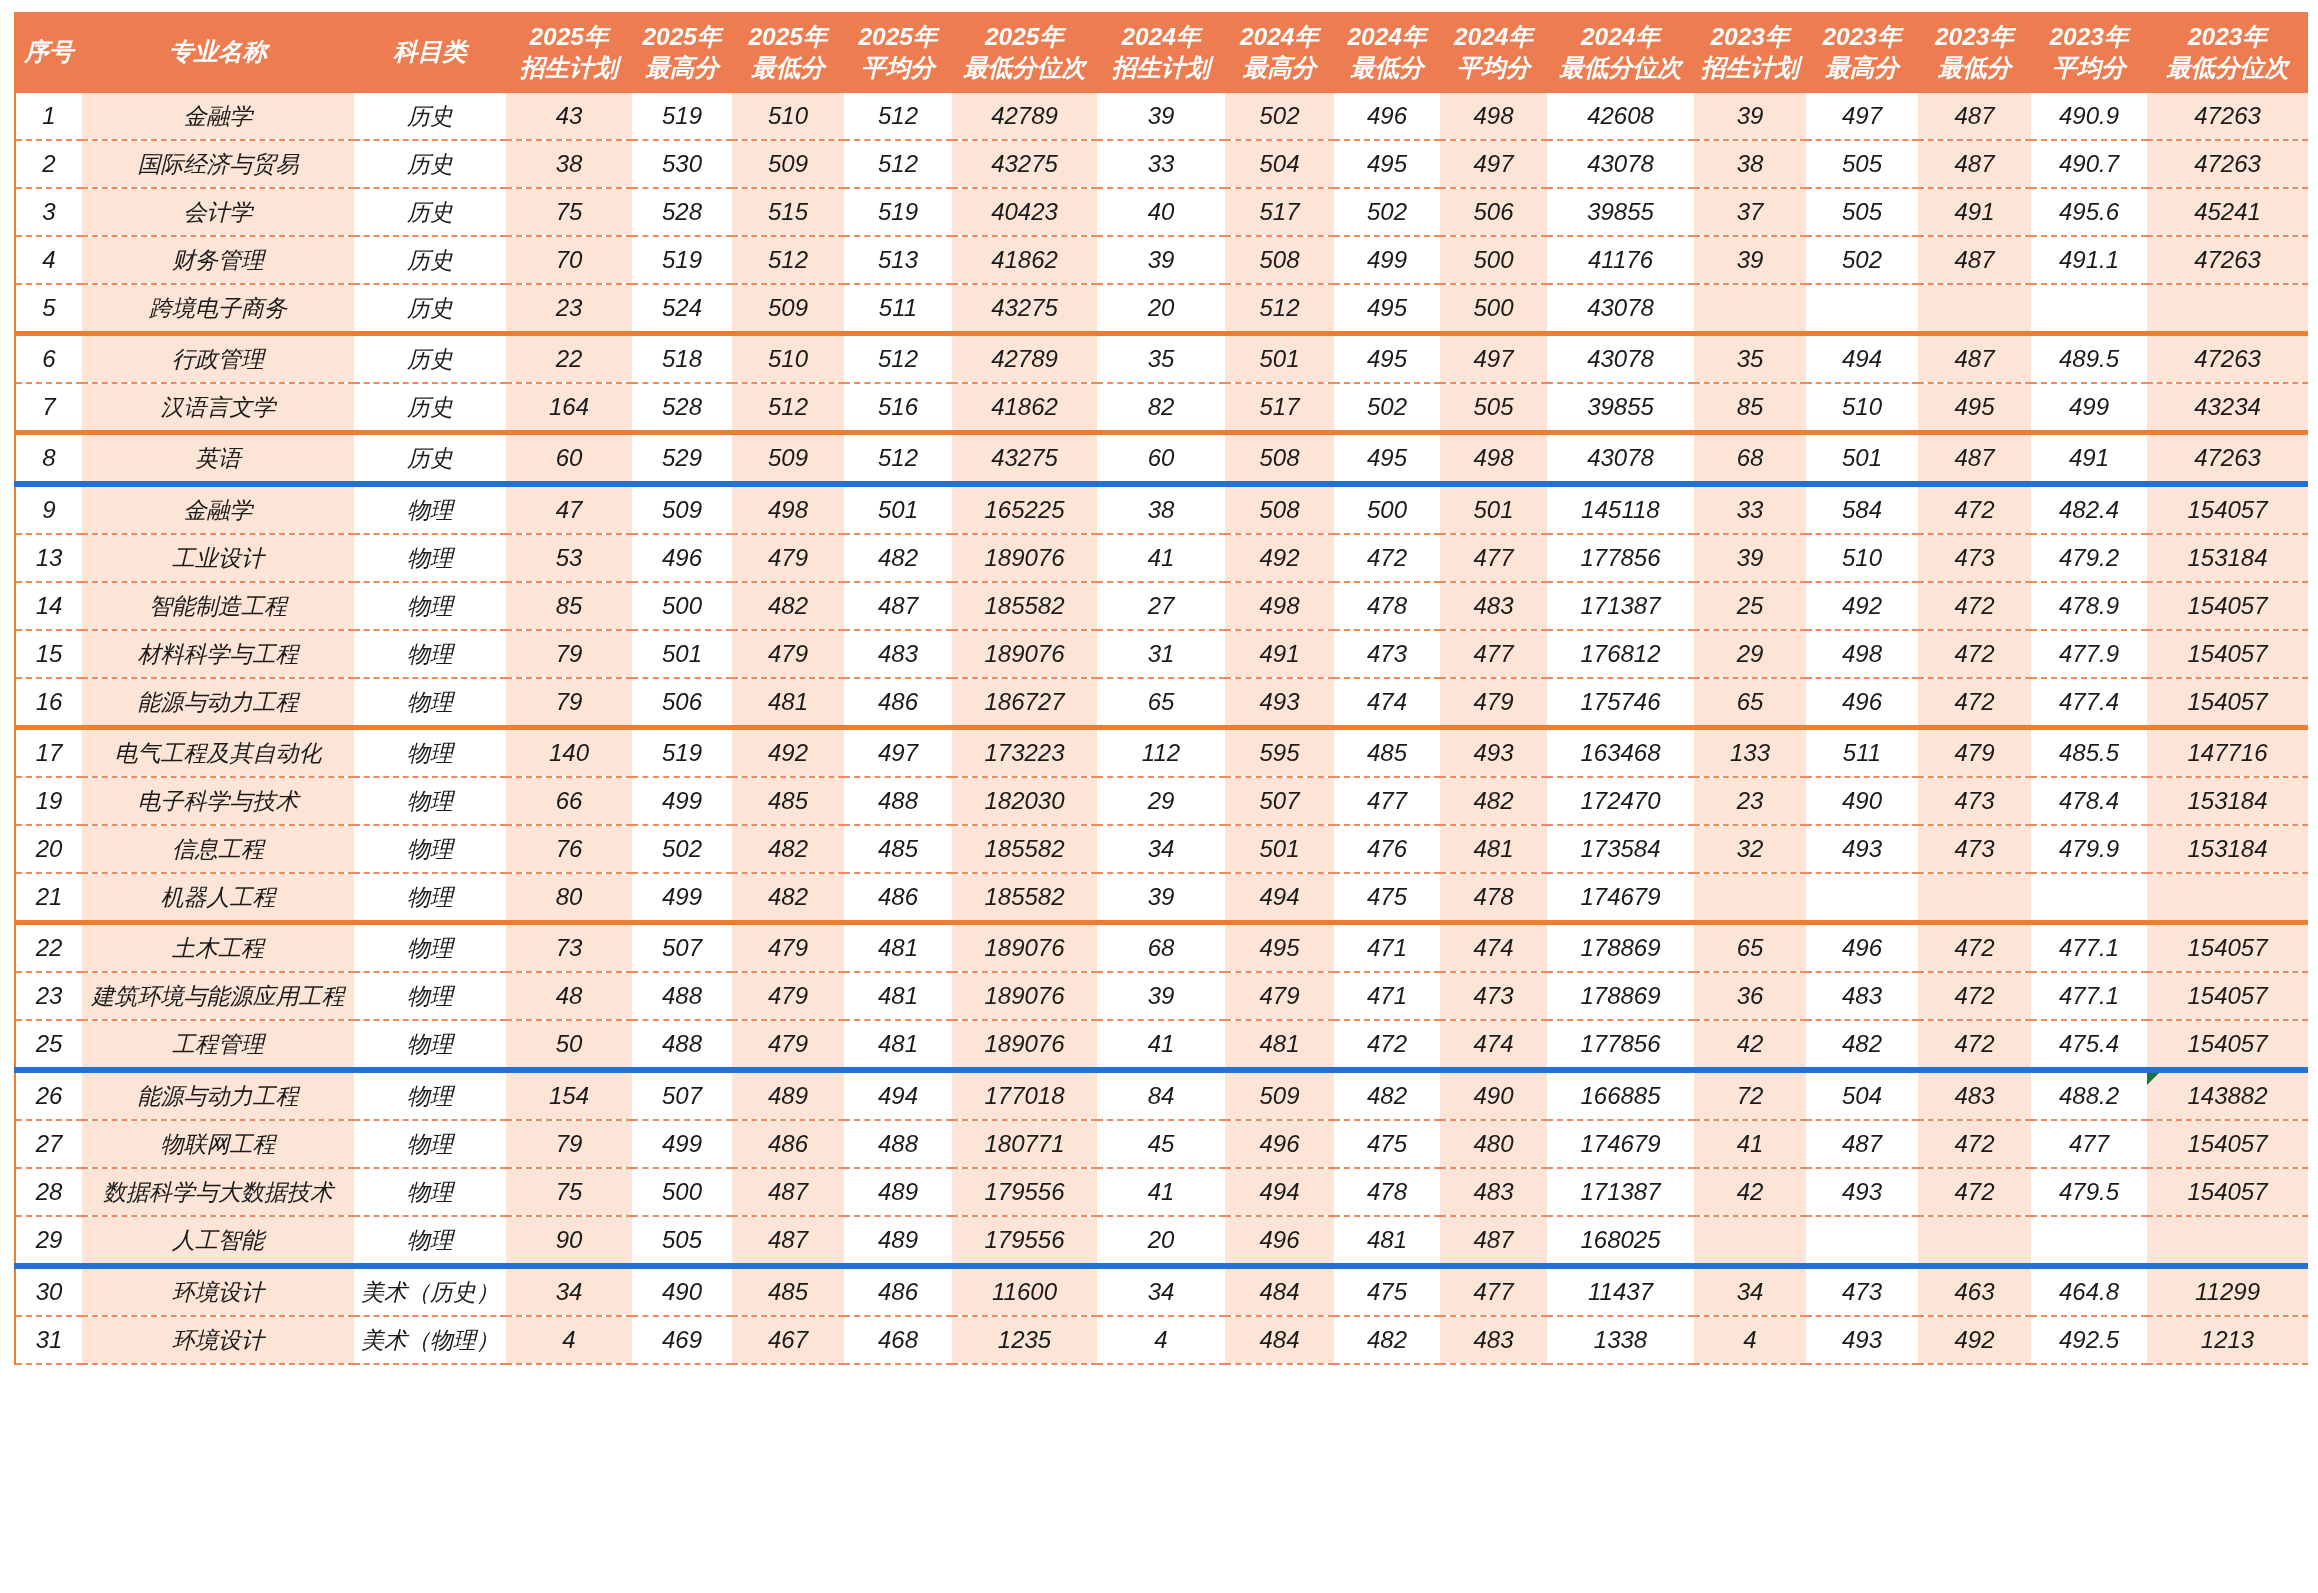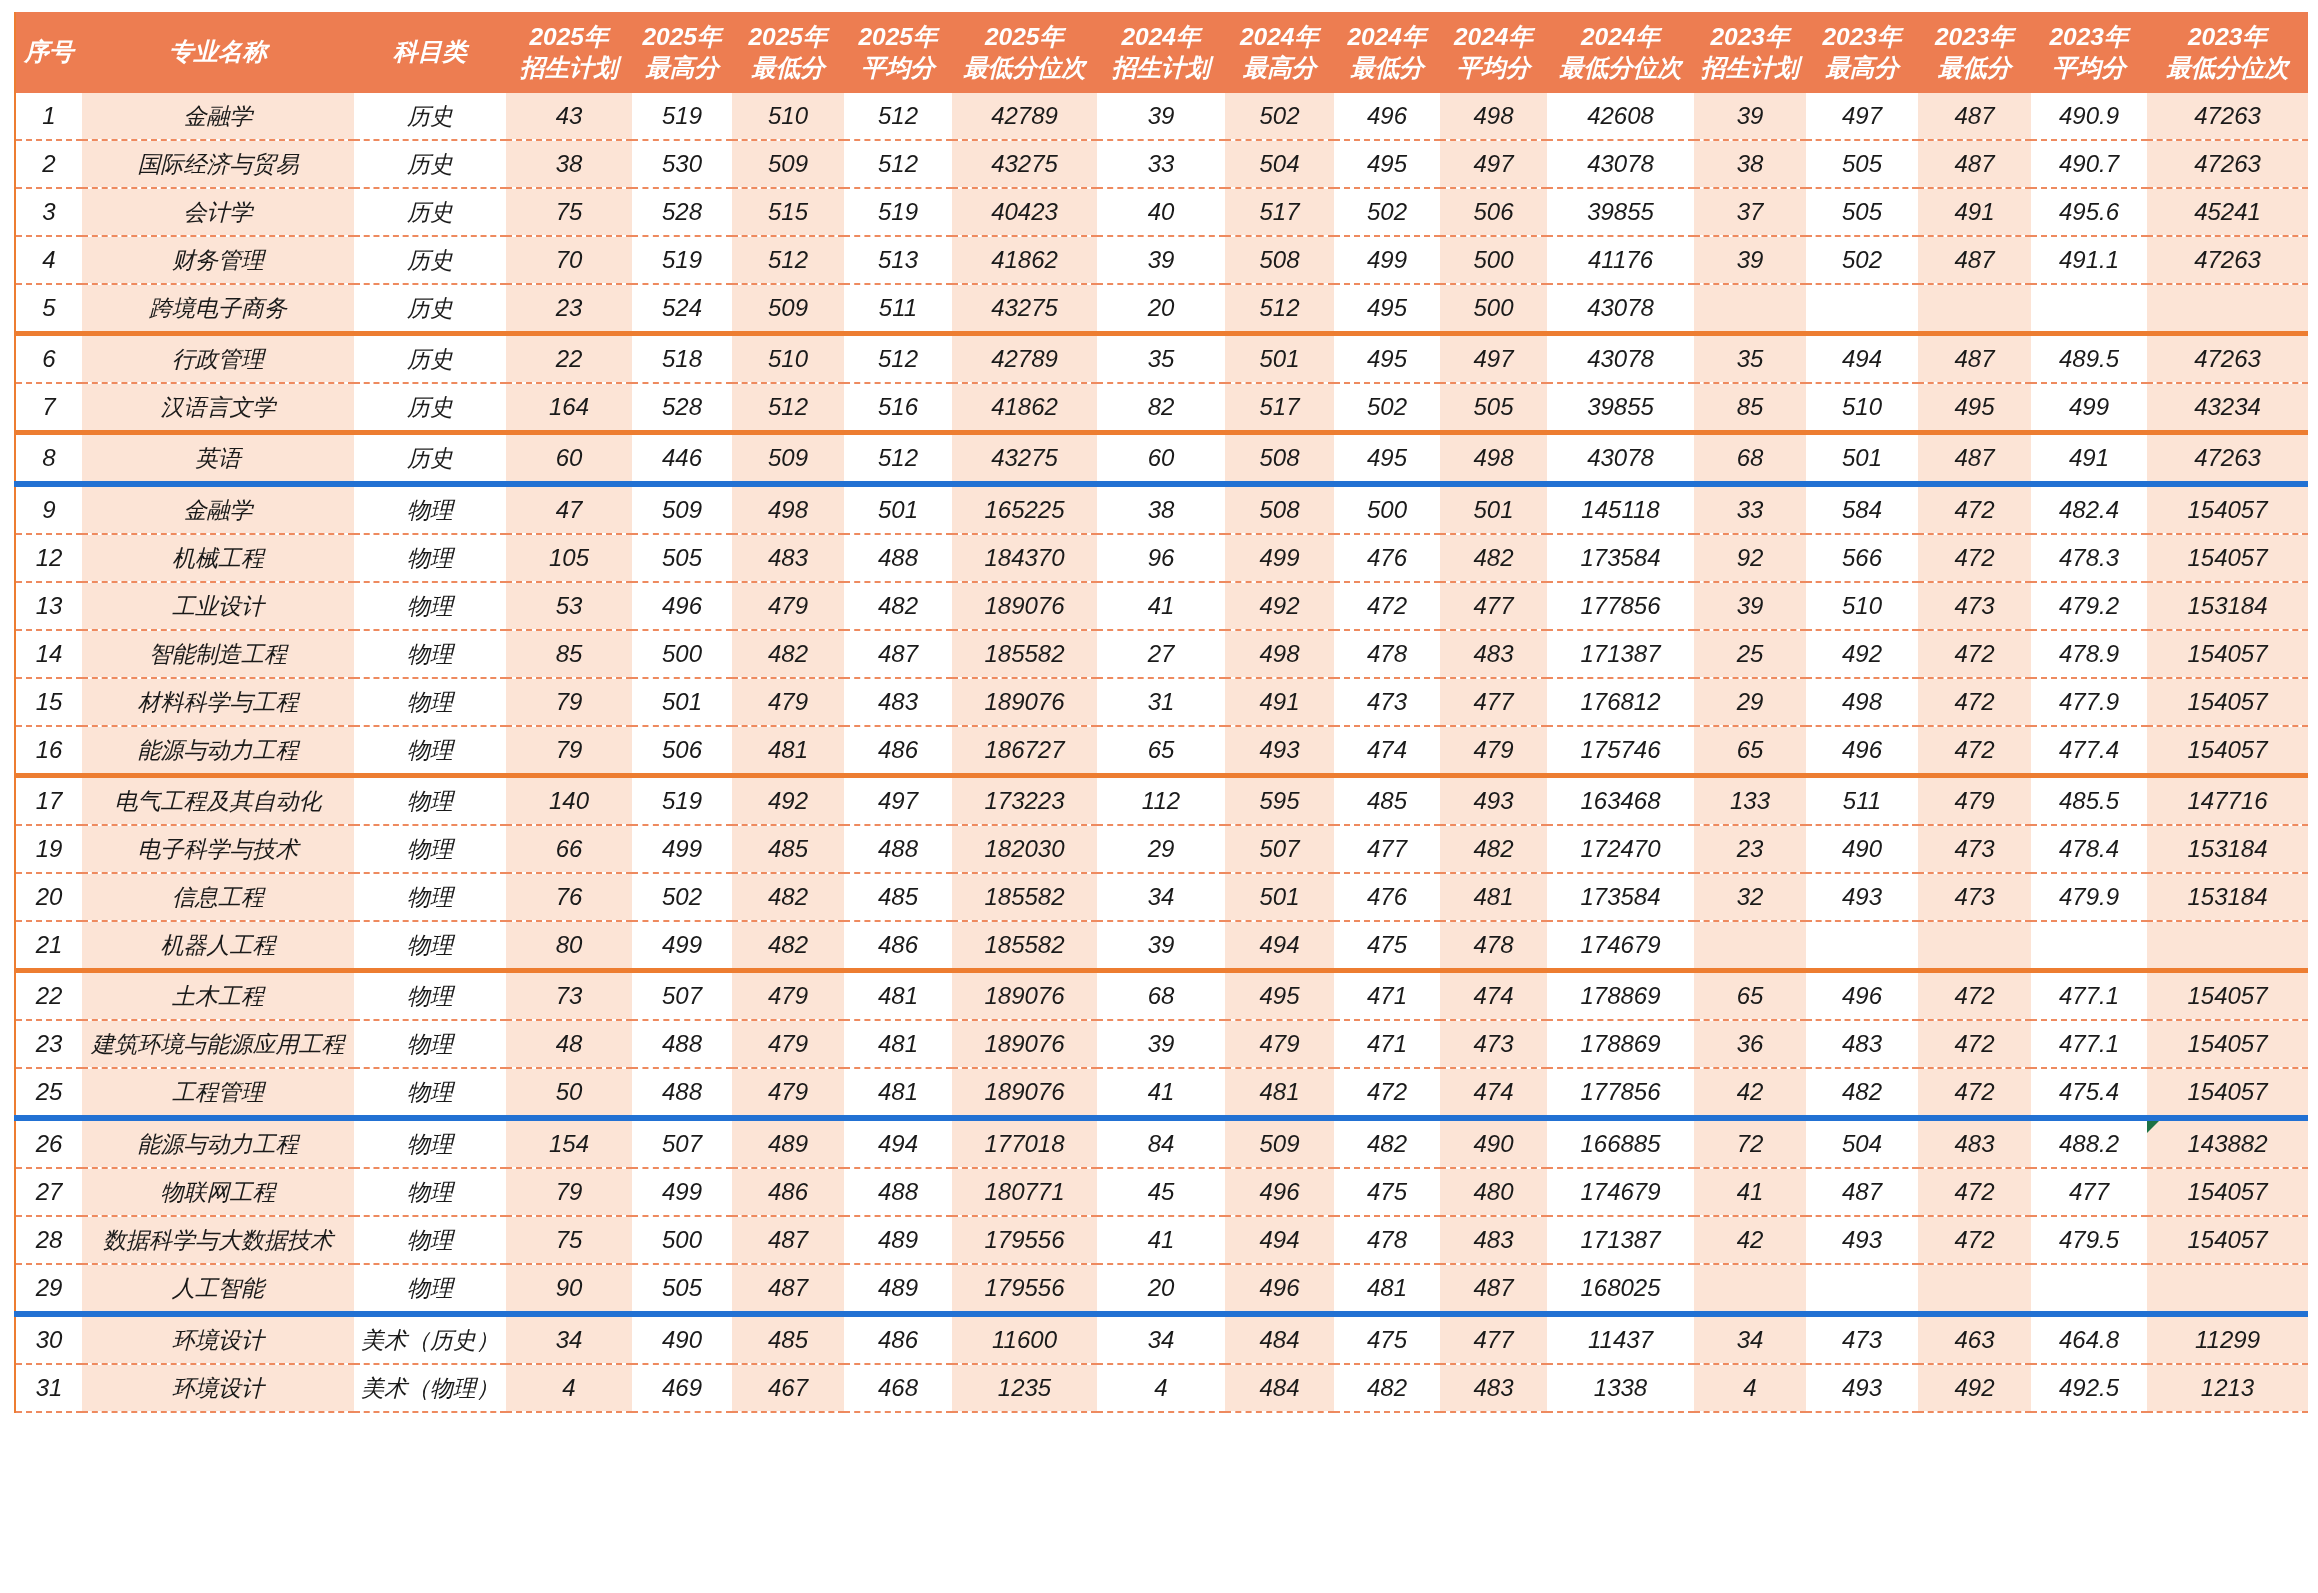--- a/index.html
+++ b/index.html
@@ -323,21 +323,21 @@
           <td class="">510</td>
           <td class="peach">495</td>
           <td class="">499</td>
           <td class="peach">43234</td>
         </tr>
         <tr class="sep-blue">
           <td class="">8</td>
           <td class="peach major-cell">英语</td>
           <td class="subject-cell">历史</td>
           <td class="peach">60</td>
-          <td class="">446</td>
+          <td class="">529</td>
           <td class="peach">509</td>
           <td class="">512</td>
           <td class="peach">43275</td>
           <td class="">60</td>
           <td class="peach">508</td>
           <td class="">495</td>
           <td class="peach">498</td>
           <td class="">43078</td>
           <td class="peach">68</td>
           <td class="">501</td>
@@ -356,40 +356,20 @@
           <td class="peach">165225</td>
           <td class="">38</td>
           <td class="peach">508</td>
           <td class="">500</td>
           <td class="peach">501</td>
           <td class="">145118</td>
           <td class="peach">33</td>
           <td class="">584</td>
           <td class="peach">472</td>
           <td class="">482.4</td>
-          <td class="peach">154057</td>
-        </tr>
-        <tr class="sep-dashed">
-          <td class="">12</td>
-          <td class="peach major-cell">机械工程</td>
-          <td class="subject-cell">物理</td>
-          <td class="peach">105</td>
-          <td class="">505</td>
-          <td class="peach">483</td>
-          <td class="">488</td>
-          <td class="peach">184370</td>
-          <td class="">96</td>
-          <td class="peach">499</td>
-          <td class="">476</td>
-          <td class="peach">482</td>
-          <td class="">173584</td>
-          <td class="peach">92</td>
-          <td class="">566</td>
-          <td class="peach">472</td>
-          <td class="">478.3</td>
           <td class="peach">154057</td>
         </tr>
         <tr class="sep-dashed">
           <td class="">13</td>
           <td class="peach major-cell">工业设计</td>
           <td class="subject-cell">物理</td>
           <td class="peach">53</td>
           <td class="">496</td>
           <td class="peach">479</td>
           <td class="">482</td>

